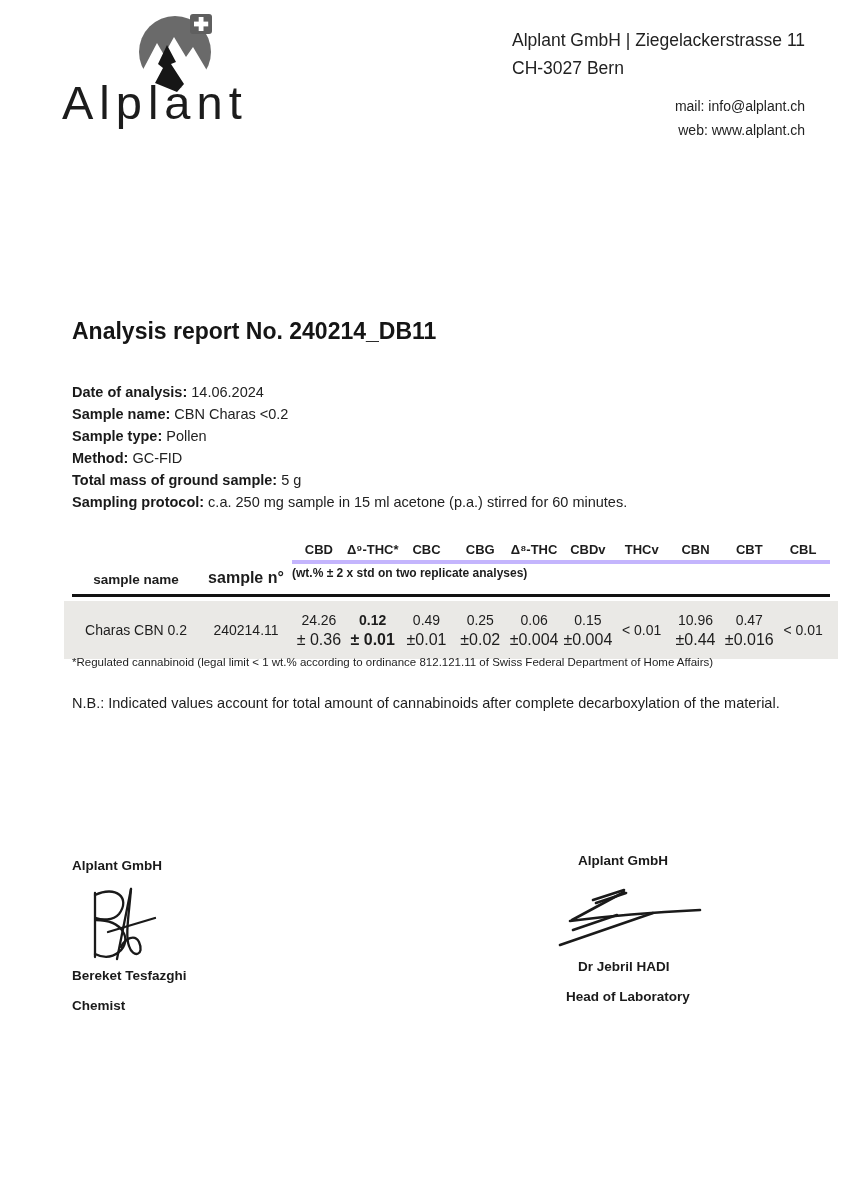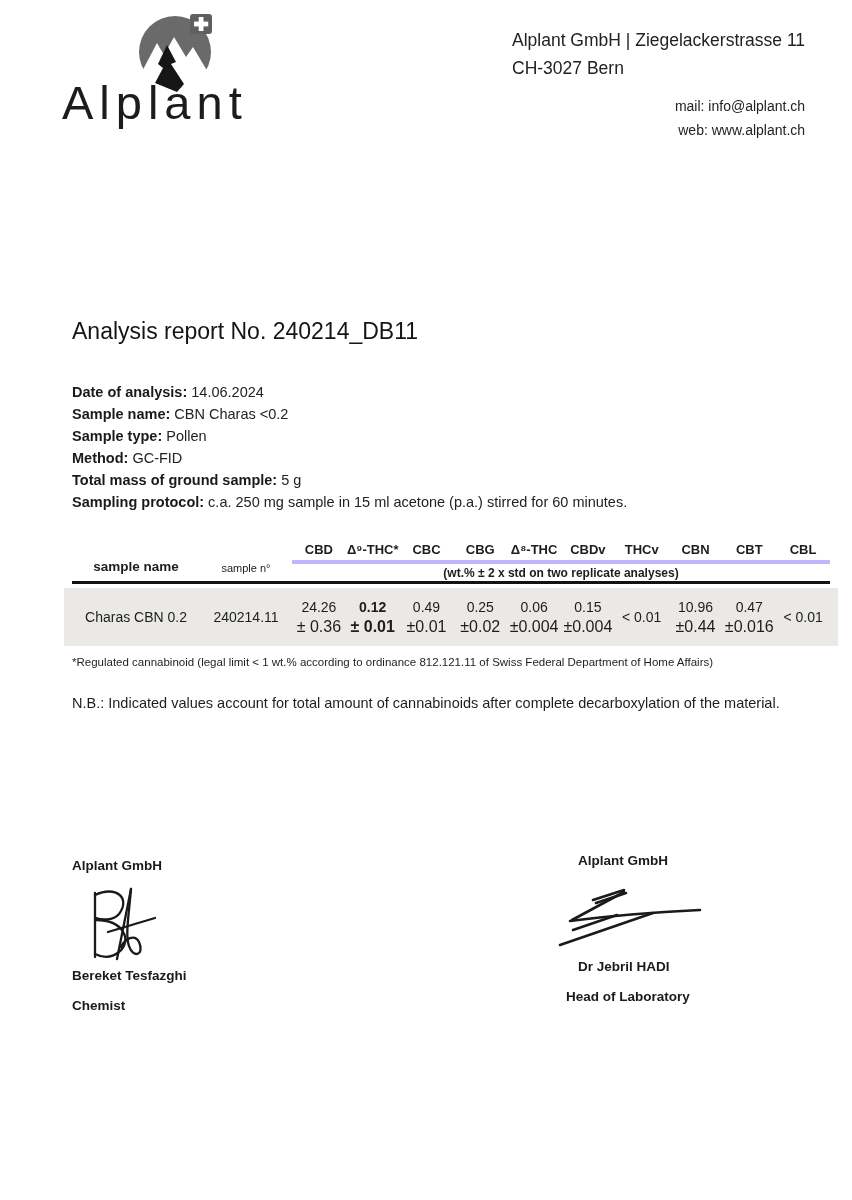--- a/index.html
+++ b/index.html
@@ -22,40 +22,40 @@
 
   
   .addr { position:absolute; left:512px; top:26px; }
   .addr .line1, .addr .line2 { font-size:17.5px; color:#222; line-height:28px; }
   .addr .contact { margin-top:12px; }
   .addr .contact div { font-size:14px; color:#222; line-height:24px;text-align:right; }
 
   
   .report-title {
     position:absolute; left:72px; top:318px;
-    font-size:23px; font-weight:400; color:#151515;
+    font-size:23px; font-weight:700; color:#151515;
   }
 
   
   .details { position:absolute; left:72px; top:381px; }
   .details .dline { font-size:14.5px; line-height:22px; color:#222; }
   .details .dlabel { font-weight:700; color:#1a1a1a; }
   .details .dvalue { margin-left:4px; }
 
   
   .rtable { position:absolute; left:72px; top:537px; width:758px; }
   .thead { display:flex; border-bottom:3px solid #121212; }
   .c-name  { width:128px; display:flex; align-items:flex-end; justify-content:center;
              padding-bottom:7px; font-size:13.5px; font-weight:700; }
   .c-no    { width:92px;  display:flex; align-items:flex-end; justify-content:center;
-             padding-bottom:7px; font-size:11px; font-weight:400; }
+             padding-bottom:7px; font-size:16px; font-weight:700; }
   .a-group { width:538px; display:flex; flex-direction:column; }
   .a-names { display:flex; border-bottom:4px solid #c4b5fd; padding-bottom:3px; }
   .a-names .ah { flex:1; text-align:center; font-size:13px; font-weight:700; padding-top:5px; }
-  .a-units { text-align:center; font-size:12px; font-weight:700; padding:2px 0 1px 0; }
+  .a-units { font-size:12px; font-weight:700; padding:2px 0 14px 0; }
 
   .trow-band { margin:4px -8px 0 -8px; padding:0 8px; background:#eae9e6; }
   .trow { display:flex; height:58px; }
   .trow .c-name, .trow .c-no { align-items:center; padding-bottom:0; font-weight:400; font-size:14px; }
   .v-group { width:538px; display:flex; }
   .vc { flex:1; display:flex; flex-direction:column; align-items:center; justify-content:center; }
   .vc .val { font-size:14px; }
   .vc .std { font-size:16px; margin-top:3px; }
   .vc.emph .val, .vc.emph .std { font-weight:700; }
 

